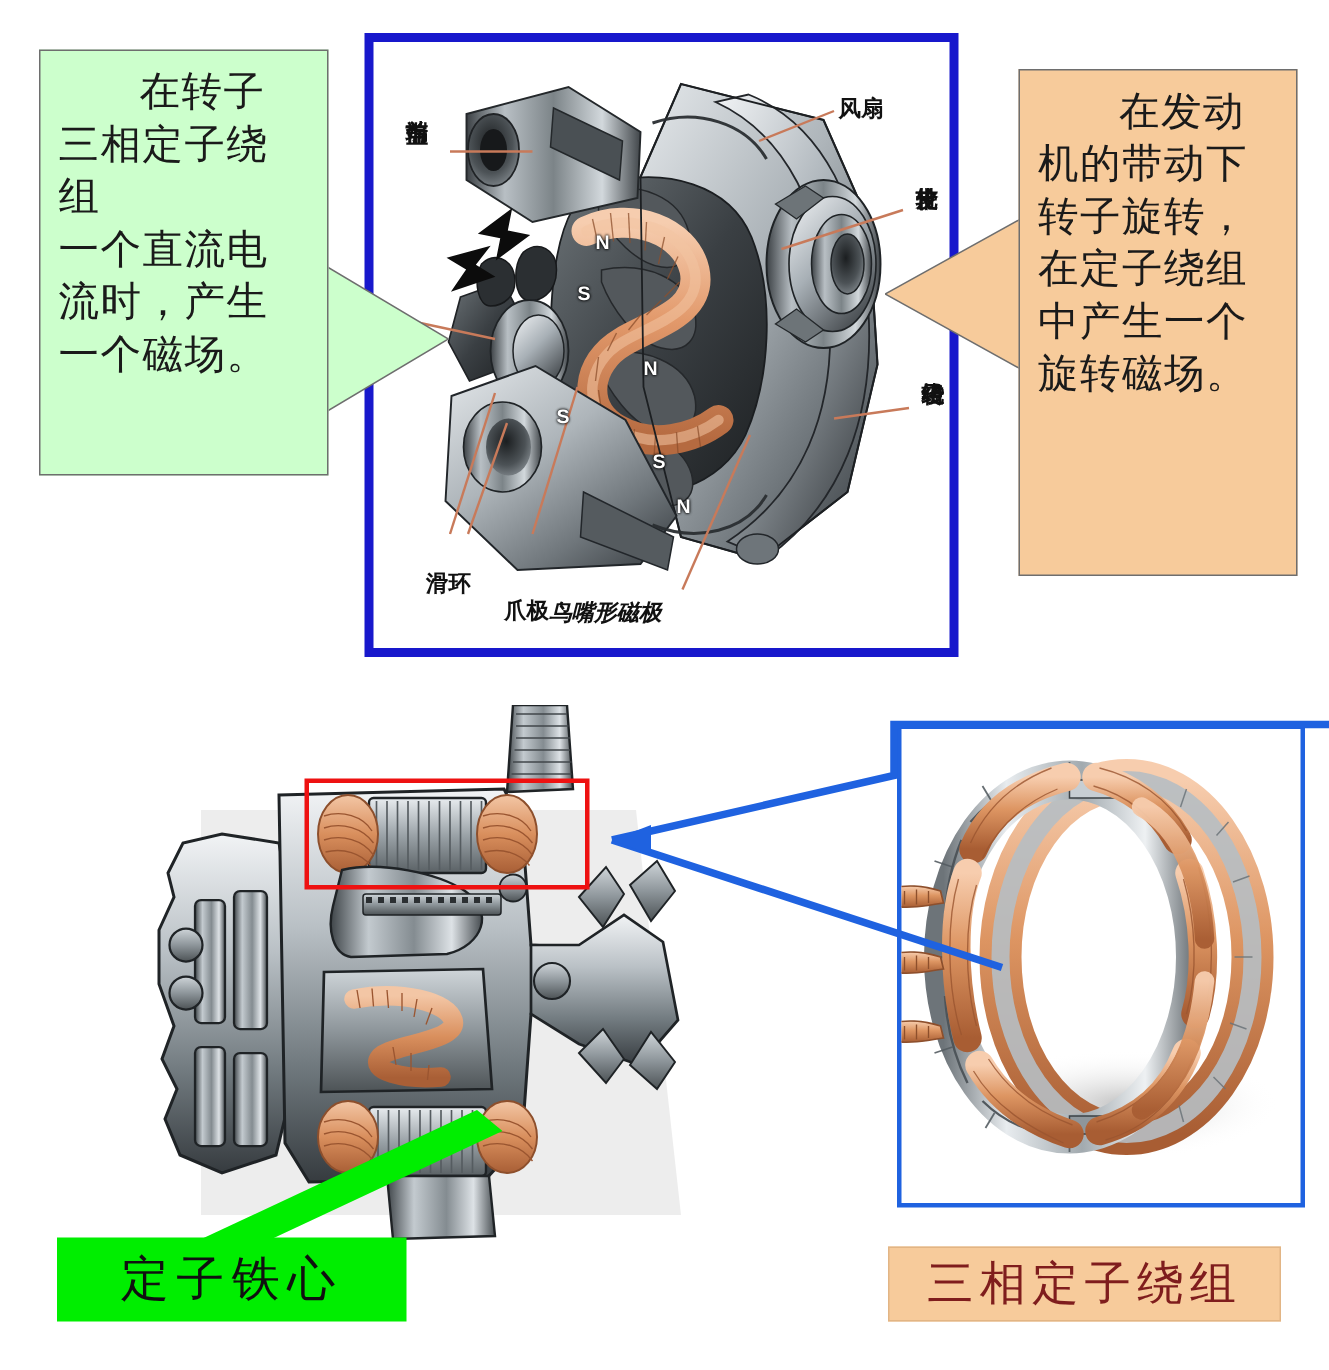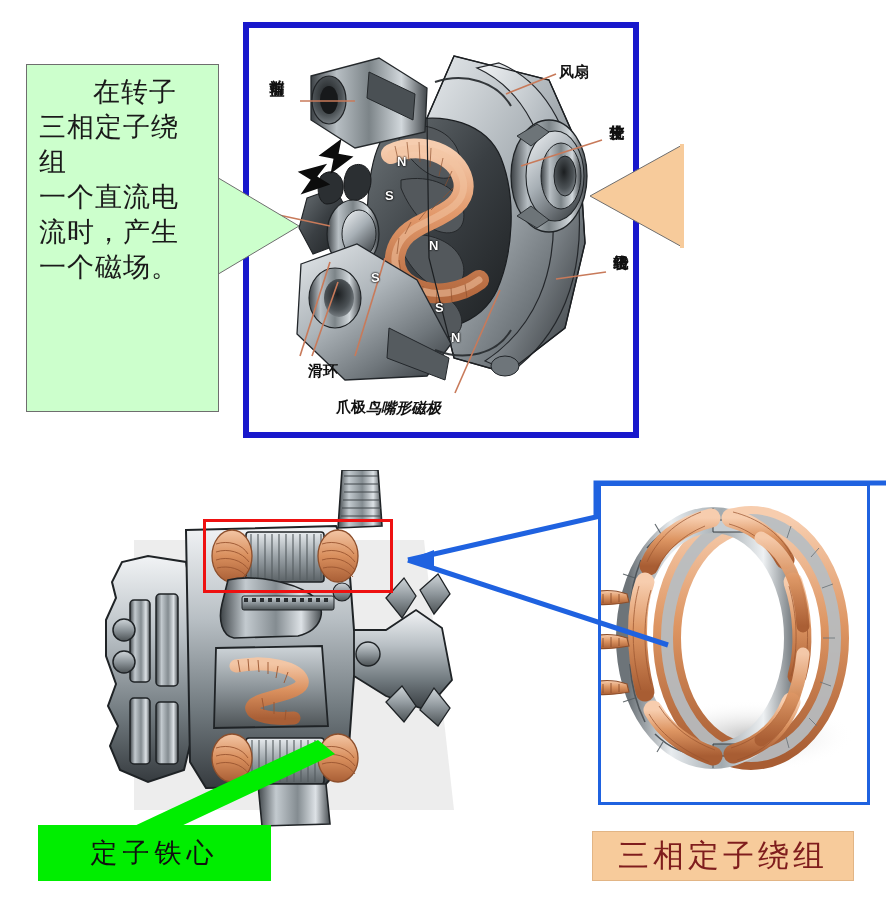--- a/index.html
+++ b/index.html
@@ -48,23 +48,23 @@
     font-size: 27px;
     line-height: 1.30;
     letter-spacing: 1px;
     color: #1a1a1a;
     text-align: left;
     padding: 10px 12px 8px 12px;
     z-index: 30;
   }
   #callout-rotor {
     left: 26px;
-    top: 64px;
+    top: 33px;
     width: 193px;
-    height: 348px;
+    height: 284px;
     background: #ccffcc;
   }
   #callout-stator-field {
     left: 679px;
     top: 46px;
     width: 186px;
     height: 338px;
     background: #f7cb9b;
   }
 
@@ -99,21 +99,21 @@
     text-orientation: upright;
     line-height: 1.05;
     white-space: normal;
   }
 
   #lbl-front-cover { left: 265px; top: 68px; width: 20px; }
   #lbl-fan         { left: 559px; top: 63px; }
   #lbl-pulley      { left: 605px; top: 113px; width: 20px; }
   #lbl-brush       { left: 238px; top: 189px; width: 20px; }
   #lbl-rotor-wind  { left: 609px; top: 243px; width: 20px; }
-  #lbl-slip-ring   { left: 284px; top: 362px; margin-left: 24px; }
+  #lbl-slip-ring   { left: 284px; top: 380px; }
   #lbl-claw-pole   { left: 336px; top: 362px; margin-top: 36px; }
   #lbl-beak-pole   { left: 366px; top: 399px; font-style: italic; }
 
   .pole {
     position: absolute;
     color: #ffffff;
     font-size: 13px;
     font-family: "Liberation Sans", sans-serif;
     font-weight: 700;
     text-shadow: 0 0 2px #000, 0 0 2px #000;
@@ -168,21 +168,21 @@
     position: absolute;
     left: 38px;
     top: 825px;
     width: 233px;
     height: 56px;
     background: #00ee00;
     z-index: 26;
     display: flex;
     align-items: center;
     justify-content: center;
-    font-size: 27px;
+    font-size: 32px;
     letter-spacing: 5px;
     color: #101010;
   }
   #core-arrow {
     position: absolute;
     left: 130px;
     top: 740px;
     width: 205px;
     height: 110px;
     z-index: 25;
@@ -386,20 +386,28 @@
   </svg>
 
   <div class="callout" id="callout-rotor">
     <div style="text-indent:2em;">在转子</div>
     <div>三相定子绕组</div>
     <div>一个直流电</div>
     <div>流时，产生</div>
     <div>一个磁场。</div>
   </div>
 
+  <div class="callout" id="callout-stator-field">
+    <div style="text-indent:2em;">在发动</div>
+    <div>机的带动下</div>
+    <div>转子旋转，</div>
+    <div>在定子绕组</div>
+    <div>中产生一个</div>
+    <div>旋转磁场。</div>
+  </div>
 
   <div id="alt-section">
     <svg width="396" height="360" viewBox="0 0 396 360" xmlns="http://www.w3.org/2000/svg">
       <defs>
         <linearGradient id="gA" x1="0" y1="0" x2="0" y2="1">
           <stop offset="0%" stop-color="#f1f3f5"></stop>
           <stop offset="35%" stop-color="#b9c0c5"></stop>
           <stop offset="70%" stop-color="#717a7f"></stop>
           <stop offset="100%" stop-color="#363b3f"></stop>
         </linearGradient>

